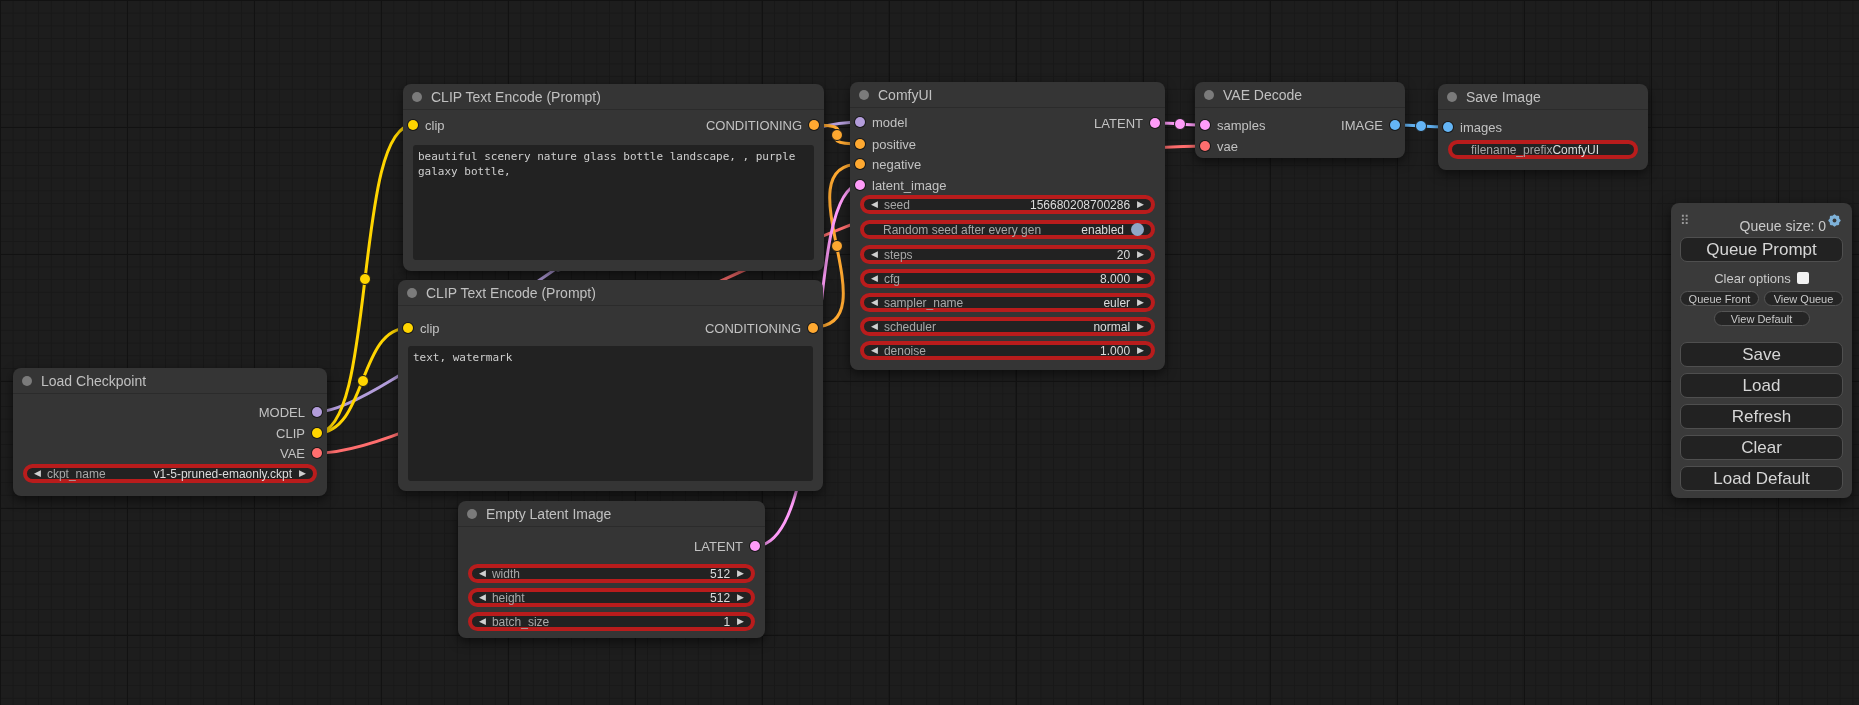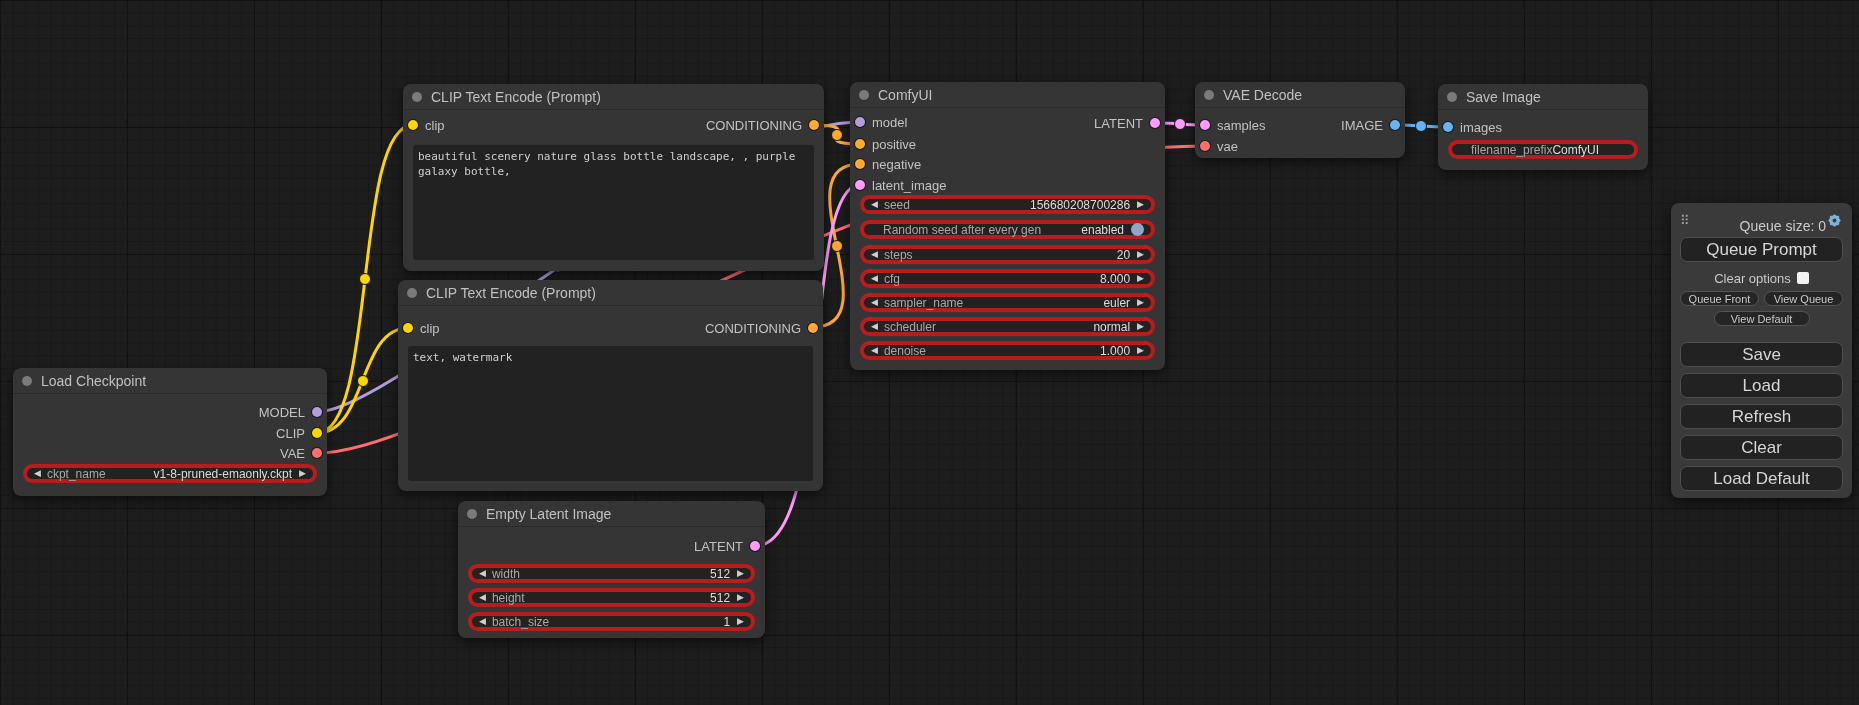--- a/index.html
+++ b/index.html
@@ -205,21 +205,21 @@
       <span class="plabel">CLIP</span>
       <span class="pdot" style="background-color: rgb(255, 213, 0);"></span>
     </div>
     <div class="port out" style="top:77px">
       <span class="plabel">VAE</span>
       <span class="pdot" style="background-color: rgb(255, 110, 110);"></span>
     </div>
     <div class="widget" style="top:96px">
       <span class="warr">◀</span>
       <span class="wlabel">ckpt_name</span>
-      <span class="wvalue">v1-8-pruned-emaonly.ckpt</span>
+      <span class="wvalue">v1-5-pruned-emaonly.ckpt</span>
       <span class="warr">▶</span>
     </div>
   </div>
 
   <div class="node" style="left:458px;top:501px;width:307px;height:137px">
     <div class="nheader">
       <span class="ndot"></span>
       <span class="ntitle">Empty Latent Image</span>
     </div>
     <div class="port out" style="top:37px">

